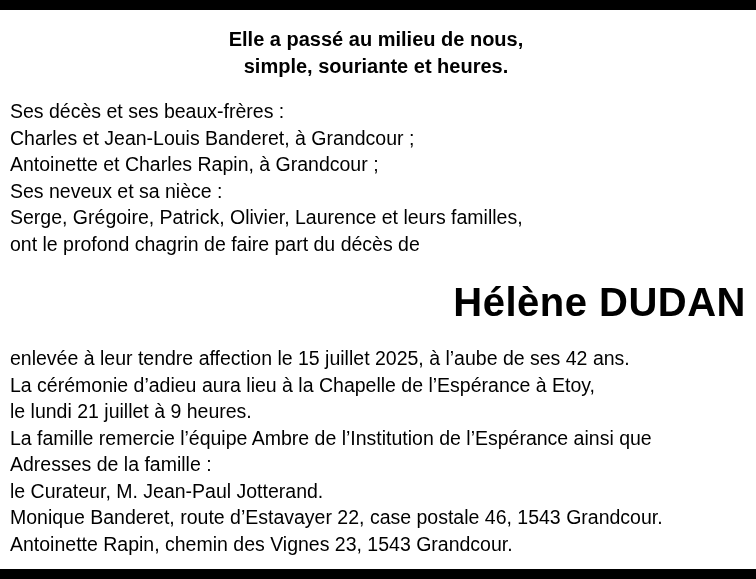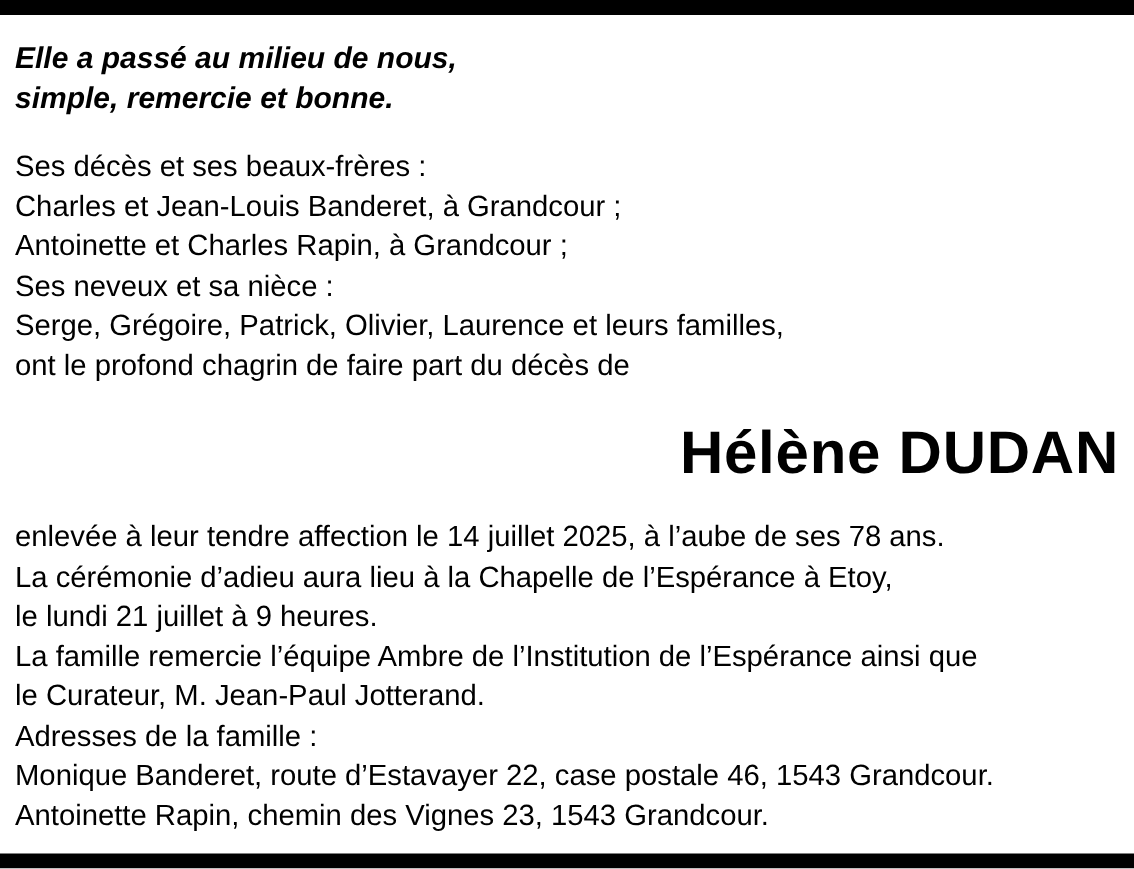--- a/index.html
+++ b/index.html
@@ -22,22 +22,21 @@
     background: #ffffff;
     border-top: 10px solid #000000;
     border-bottom: 10px solid #000000;
   }
   .inner {
     padding: 10px 10px 0 10px;
     box-sizing: border-box;
     height: 100%;
   }
   .epigraph {
-    text-align: left;
-    font-style: italic;
+    text-align: center;
     font-weight: bold;
     font-size: 20px;
     line-height: 27px;
     margin-top: 6px;
     padding-right: 4px;
   }
   .epigraph div {
     white-space: nowrap;
   }
   .block {
@@ -66,39 +65,39 @@
   }
 </style>
 </head>
 <body>
 
 <div class="notice">
   <div class="inner">
 
     <div class="epigraph">
       <div>Elle a passé au milieu de nous,</div>
-      <div>simple, remercie et bonne.</div>
+      <div>simple, souriante et heures.</div>
     </div>
 
     <div class="block block-top">
         <div class="line"><span>Ses décès et ses beaux-frères :</span></div>
         <div class="line"><span>Charles et Jean-Louis </span><b>Banderet</b><span>, à Grandcour ;</span></div>
         <div class="line"><span>Antoinette et Charles </span><b>Rapin</b><span>, à Grandcour ;</span></div>
         <div class="line"><span>Ses neveux et sa nièce :</span></div>
         <div class="line"><span>Serge, Grégoire, Patrick, Olivier, Laurence et leurs familles,</span></div>
         <div class="line"><span>ont le profond chagrin de faire part du décès de</span></div>
       </div>
 
     <div class="deceased">Hélène DUDAN</div>
 
     <div class="block block-bottom">
-        <div class="line"><span>enlevée à leur tendre affection le 14 juillet 2025, à l’aube de ses 78 ans.</span></div>
+        <div class="line"><span>enlevée à leur tendre affection le 15 juillet 2025, à l’aube de ses 42 ans.</span></div>
         <div class="line"><span>La cérémonie d’adieu aura lieu à la Chapelle de l’Espérance à Etoy,</span></div>
         <div class="line"><span>le lundi 21 juillet à 9 heures.</span></div>
         <div class="line"><span>La famille remercie l’équipe Ambre de l’Institution de l’Espérance ainsi que</span></div>
+        <div class="line"><span>Adresses de la famille :</span></div>
         <div class="line"><span>le Curateur, M. Jean-Paul Jotterand.</span></div>
-        <div class="line"><span>Adresses de la famille :</span></div>
         <div class="line"><span>Monique Banderet, route d’Estavayer 22, case postale 46, 1543 </span><b>Grandcour</b><span>.</span></div>
         <div class="line"><span>Antoinette Rapin, chemin des Vignes 23, 1543 </span><b>Grandcour</b><span>.</span></div>
       </div>
 
   </div>
 </div>
 
 </body></html>

